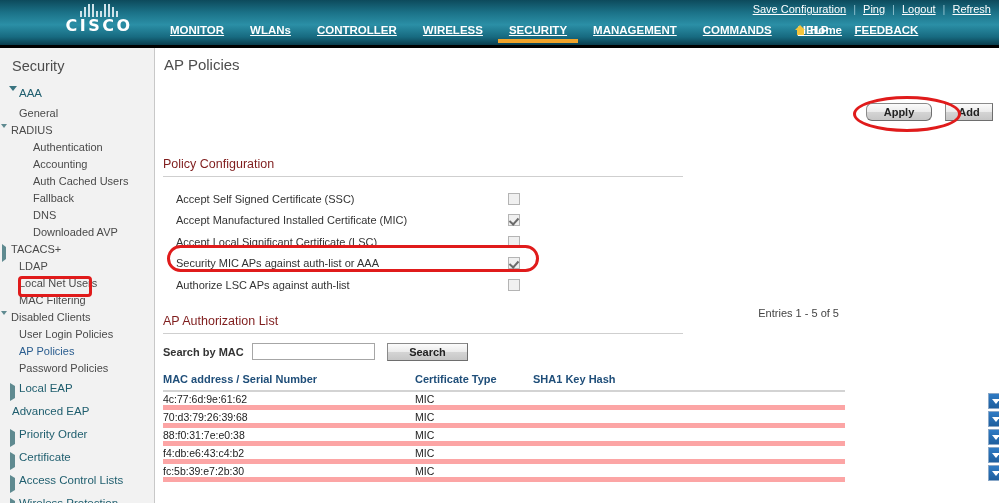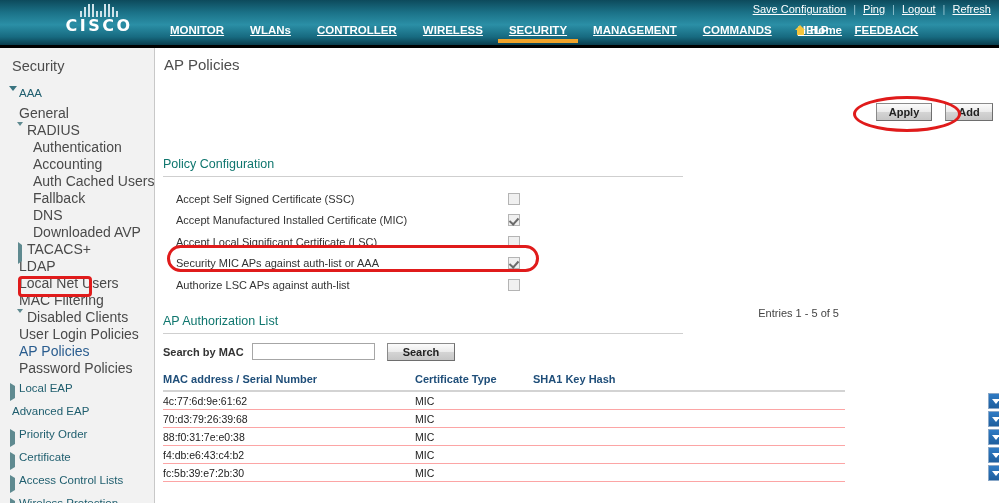--- a/index.html
+++ b/index.html
@@ -119,25 +119,25 @@
     border-left: 4px solid transparent;
     border-right: 4px solid transparent;
     border-top: 5px solid #3a7480;
   }
   .sb-top {
     font-size: 11.5px; font-weight: normal; color: #1f5e6e;
     padding: 5px 0 5px 8px;
   }
   .sb-top.noarrow { padding-left: 12px; }
   .sb-sub {
-    font-size: 14px; color: #4a4a4a;
+    font-size: 11px; color: #4a4a4a;
     padding: 2px 0 2px 0;
   }
   .sb-lvl1 { padding-left: 19px; }
-  .sb-lvl1-arrow { padding-left: 16px; }
+  .sb-lvl1-arrow { padding-left: 0; }
   .sb-lvl2 { padding-left: 33px; }
   .sb-link { color: #2a5d8f; }
   .sb-wrap2 { white-space: normal; width: 120px; line-height: 13px; }
 
   
   .main {
     position: relative;
     width: 844px; height: 455px;
     background: #ffffff;
     padding: 0;
@@ -147,26 +147,26 @@
     font-size: 15px; color: #4d4d4d;
   }
   .btn {
     background: linear-gradient(to bottom, #fbfbfb 0%, #ebebeb 48%, #d4d4d4 52%, #c6c6c6 100%);
     border: 1px solid #8a8a8a;
     border-right-color: #6e6e6e; border-bottom-color: #6e6e6e;
     font-size: 11px; font-weight: bold; color: #222222;
     font-family: "Liberation Sans", sans-serif;
     padding: 2px 0; text-align: center; cursor: pointer;
   }
-  .btn-apply { position: absolute; right: 67px; top: 55px; width: 56px; height: 18px; }
+  .btn-apply { position: absolute; right: 67px; top: 55px; width: 66px; height: 18px; border-radius: 6px; }
   .btn-add   { position: absolute; right: 6px;  top: 55px; width: 48px; height: 18px; }
 
   .section-head {
     position: absolute;
-    font-size: 12.5px; color: #0f766e;
+    font-size: 12.5px; color: #7f1d1d;
     padding-bottom: 3px;
   }
   .rule {
     position: absolute; background: #cfcfcf; height: 1px;
   }
 
   .policy-list { position: absolute; left: 18px; top: 140px; width: 520px; }
   .policy-row {
     display: flex; align-items: center;
     height: 21.5px;
@@ -199,36 +199,36 @@
   }
   .searchbox {
     position: absolute; left: 97px; top: 295px;
     width: 123px; height: 17px;
     border: 1px solid #a6a6a6; background: #ffffff;
     font-size: 11px; padding: 0 3px;
     font-family: "Liberation Sans", sans-serif;
   }
   .btn-search {
     position: absolute; left: 232px; top: 295px;
-    width: 68px; height: 18px;
+    width: 81px; height: 18px;
   }
 
   .tbl { position: absolute; left: 8px; top: 325px; width: 682px; }
   .tbl-head {
     display: flex; font-size: 11px; font-weight: bold; color: #1f4e79;
     padding-bottom: 5px; border-bottom: 2px solid #d3d3d3;
   }
   .c1 { width: 252px; }
   .c2 { width: 118px; }
   .c3 { width: 180px; }
   .tbl-row {
     display: flex; align-items: center;
     font-size: 10.5px; color: #222222;
     height: 18px;
-    border-bottom: 1px solid #fca5a5;
+    border-bottom: 5px solid #fca5a5;
   }
   .tbl-row .c1, .tbl-row .c2, .tbl-row .c3 { padding-top: 1px; }
 
   .arrowcol {
     position: absolute; left: 833px; top: 325px; width: 18px;
   }
   .arrowbtn {
     width: 16px; height: 16px;
     background: linear-gradient(to bottom, #2f7bc4 0%, #1f5f9e 100%);
     border: 1px solid #8aa8c8;

